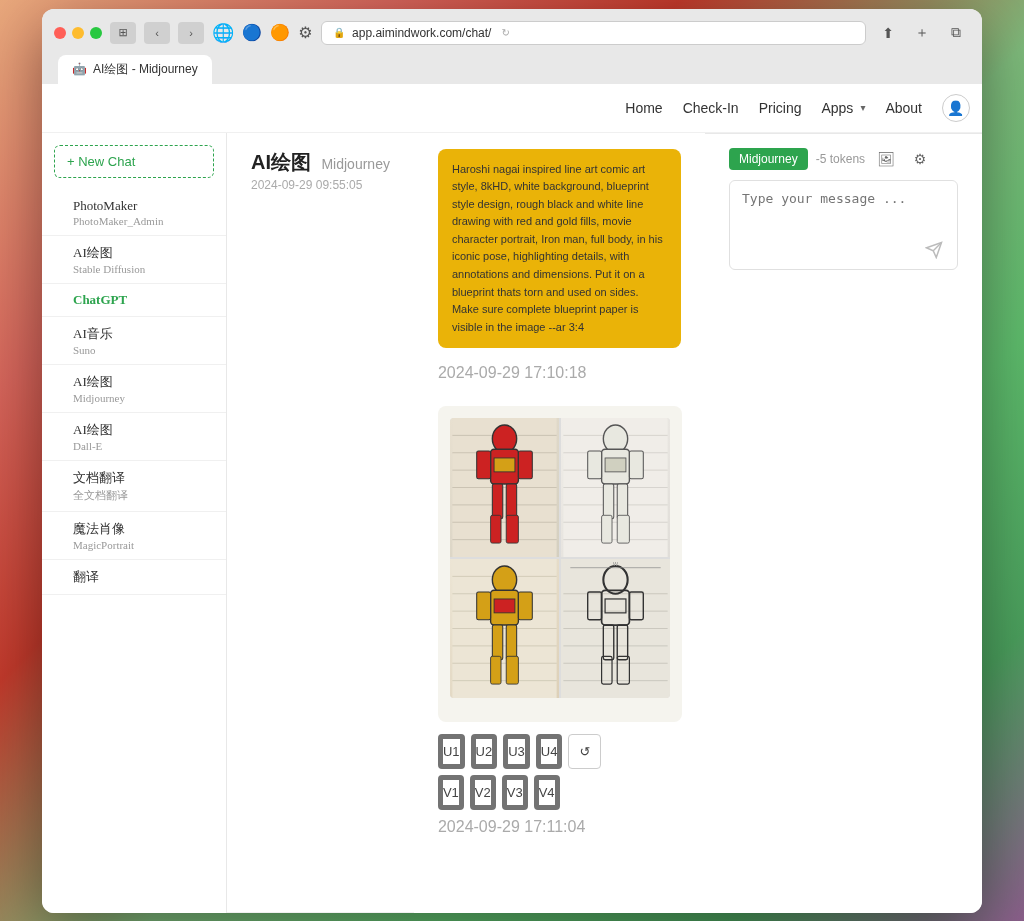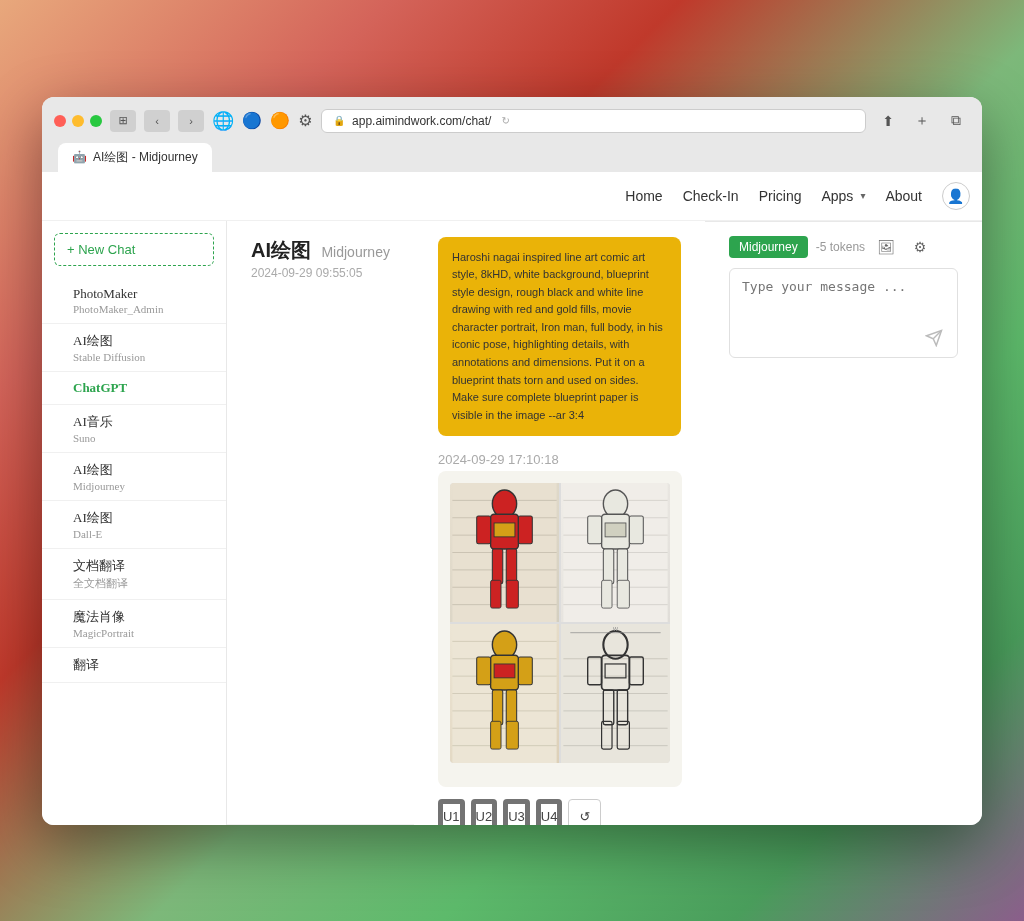--- a/index.html
+++ b/index.html
@@ -114,21 +114,21 @@
     .nav-user-icon {
       width: 28px; height: 28px;
       border: 1px solid #ccc;
       border-radius: 50%;
       display: flex; align-items: center; justify-content: center;
       font-size: 14px; cursor: pointer;
     }
     
     .main-layout {
       display: flex;
-      height: 604px;
+      height: 780px;
     }
     
     .sidebar {
       width: 185px;
       border-right: 1px solid #e8e8e8;
       padding: 12px 0;
       overflow-y: auto;
       flex-shrink: 0;
     }
     .new-chat-btn {
@@ -201,23 +201,23 @@
       background: #eab308;
       border-radius: 8px;
       padding: 12px 14px;
       font-size: 11px;
       color: #333;
       line-height: 1.6;
       max-width: 620px;
       margin-bottom: 16px;
     }
     .message-timestamp {
-      font-size: 13px;
+      font-size: 16px;
       color: #aaa;
-      margin-bottom: 4px;
+      margin-bottom: 24px;
       margin-top: 8px;
     }
     .image-grid {
       display: grid;
       grid-template-columns: 1fr 1fr;
       grid-template-rows: 1fr 1fr;
       width: 220px;
       height: 280px;
       border-radius: 4px;
       overflow: hidden;

